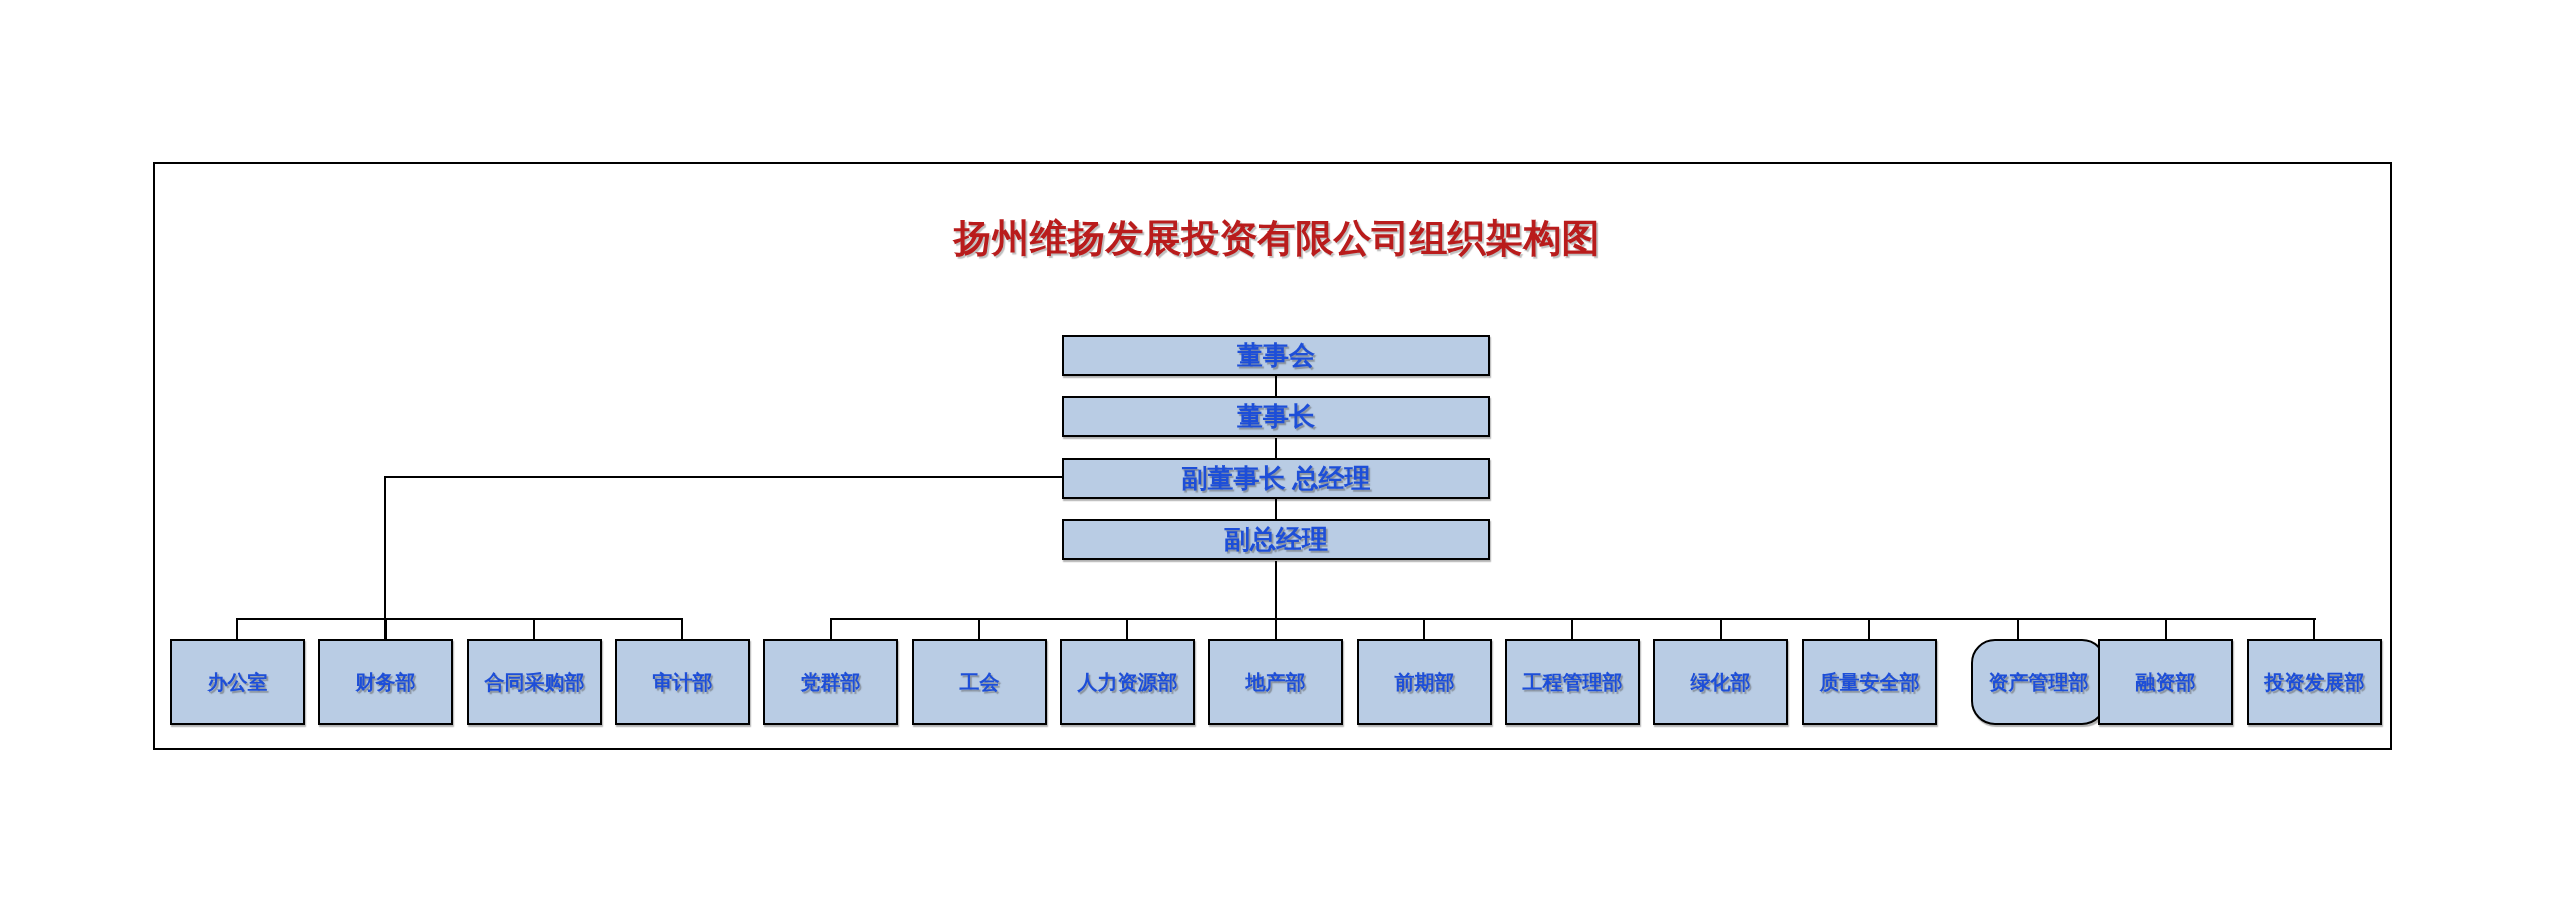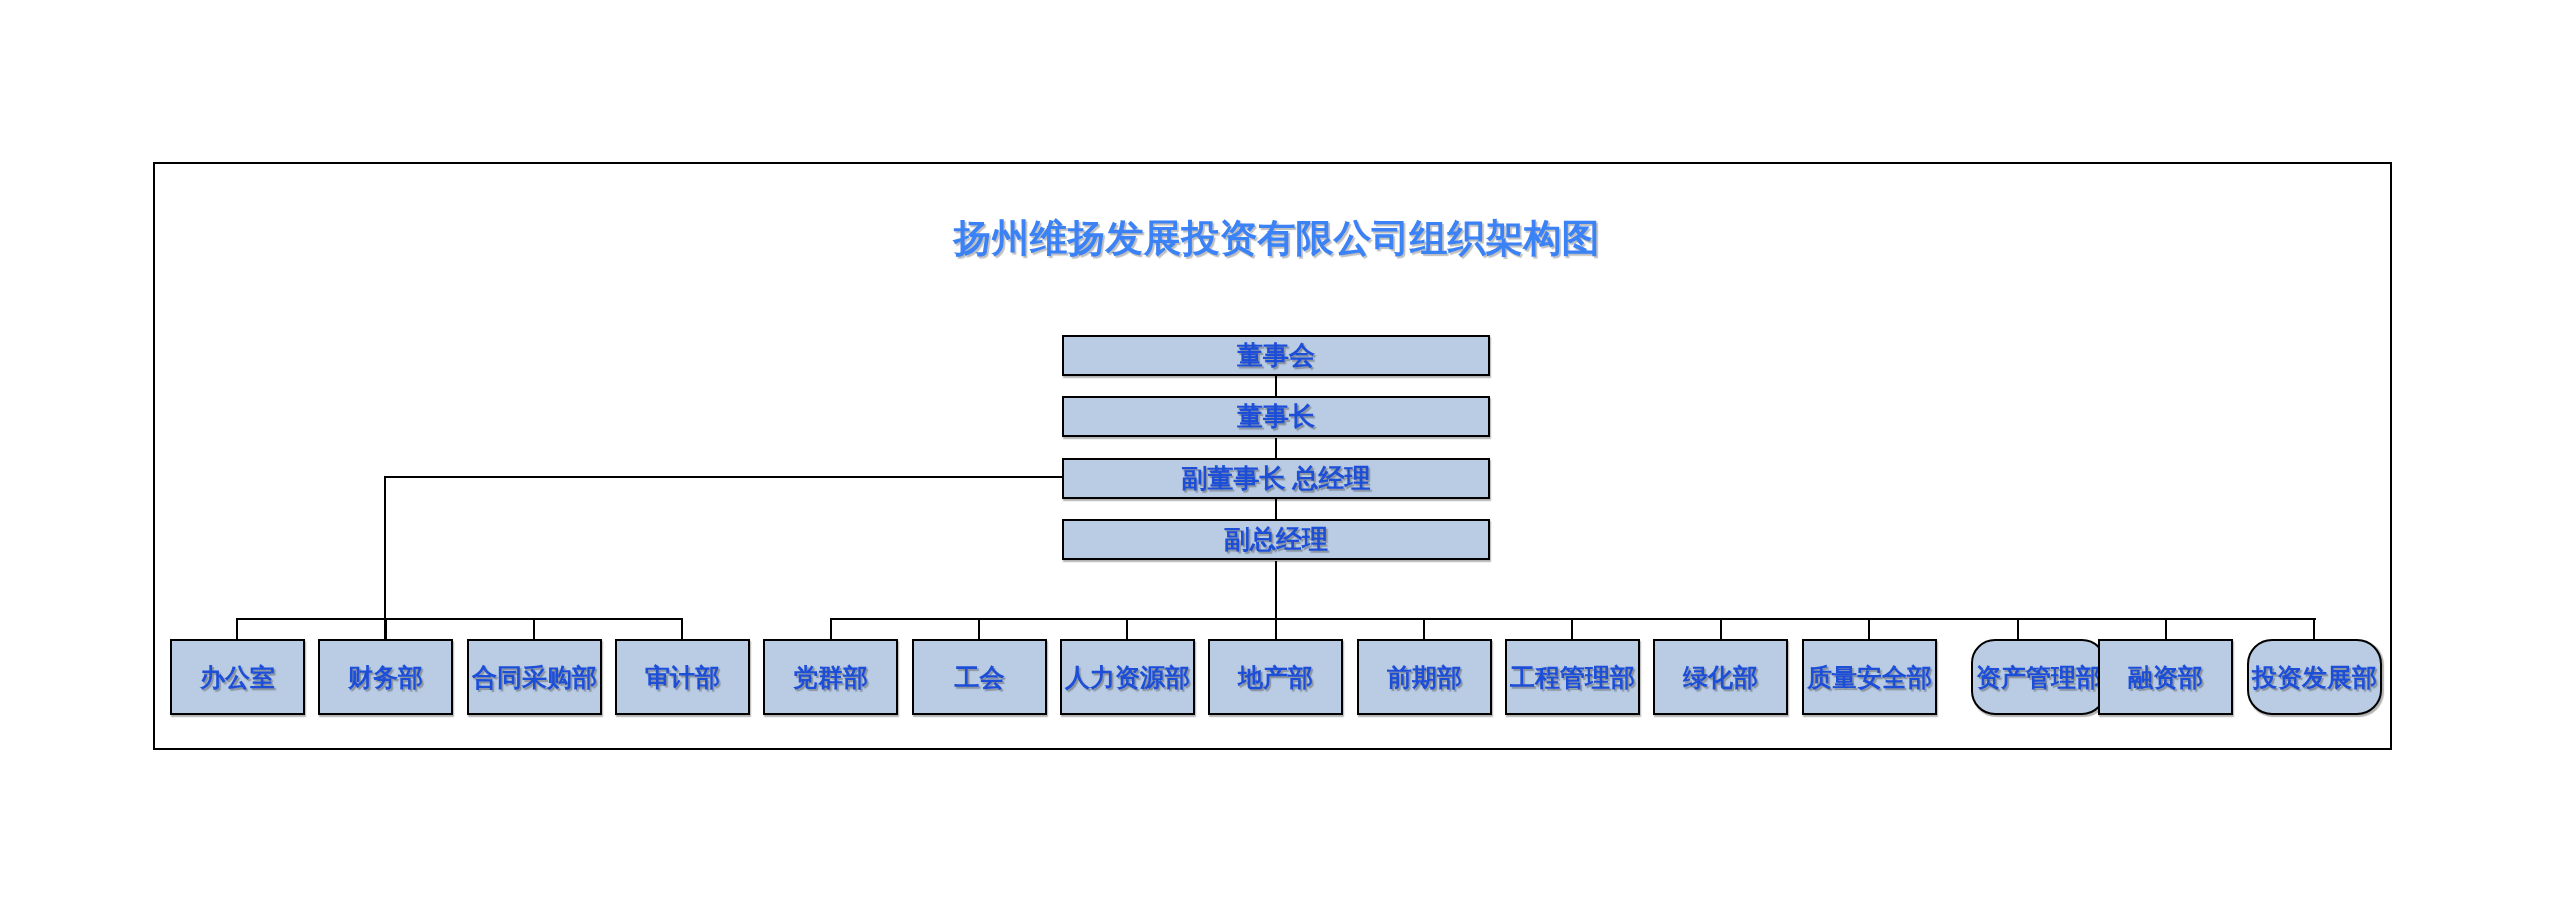--- a/index.html
+++ b/index.html
@@ -29,21 +29,21 @@
     position: absolute;
     left: 875px;
     top: 211px;
     width: 803px;
     height: 55px;
     line-height: 55px;
     text-align: center;
     font-family: "Liberation Serif", serif;
     font-weight: bold;
     font-size: 38px;
-    color: #3b82f6;
+    color: #b91c1c;
     text-shadow: 1.7px 1.7px 1.1px rgba(110,110,110,0.45);
     white-space: nowrap;
   }
   .node {
     position: absolute;
     box-sizing: border-box;
     border: 2.3px solid #000000;
     background: #b9cce4;
     color: #1d4ed8;
     font-weight: bold;
@@ -56,22 +56,22 @@
   }
   .exec-node {
     left: 1062px;
     width: 428px;
     height: 41px;
     font-size: 26px;
   }
   .dept-node {
     top: 639px;
     width: 135px;
-    height: 76px;
-    font-size: 25px;
+    height: 86px;
+    font-size: 20px;
   }
   .line {
     position: absolute;
     background: #000000;
   }
 </style>
 </head>
 <body>
 
 <div class="canvas">
@@ -122,17 +122,17 @@
       <div class="node dept-node" style="left: 763px;">党群部</div>
       <div class="node dept-node" style="left: 912px;">工会</div>
       <div class="node dept-node" style="left: 1060px;">人力资源部</div>
       <div class="node dept-node" style="left: 1208px;">地产部</div>
       <div class="node dept-node" style="left: 1357px;">前期部</div>
       <div class="node dept-node" style="left: 1505px;">工程管理部</div>
       <div class="node dept-node" style="left: 1653px; text-align: center;">绿化部</div>
       <div class="node dept-node" style="left: 1802px;">质量安全部</div>
       <div class="node dept-node" style="left: 1971px; border-radius: 24px;">资产管理部</div>
       <div class="node dept-node" style="left: 2098px;">融资部</div>
-      <div class="node dept-node" style="left: 2247px; border-radius: 25px;">投资发展部</div>
+      <div class="node dept-node" style="left: 2247px;">投资发展部</div>
     </div>
 
 </div>
 
 
 </body></html>

